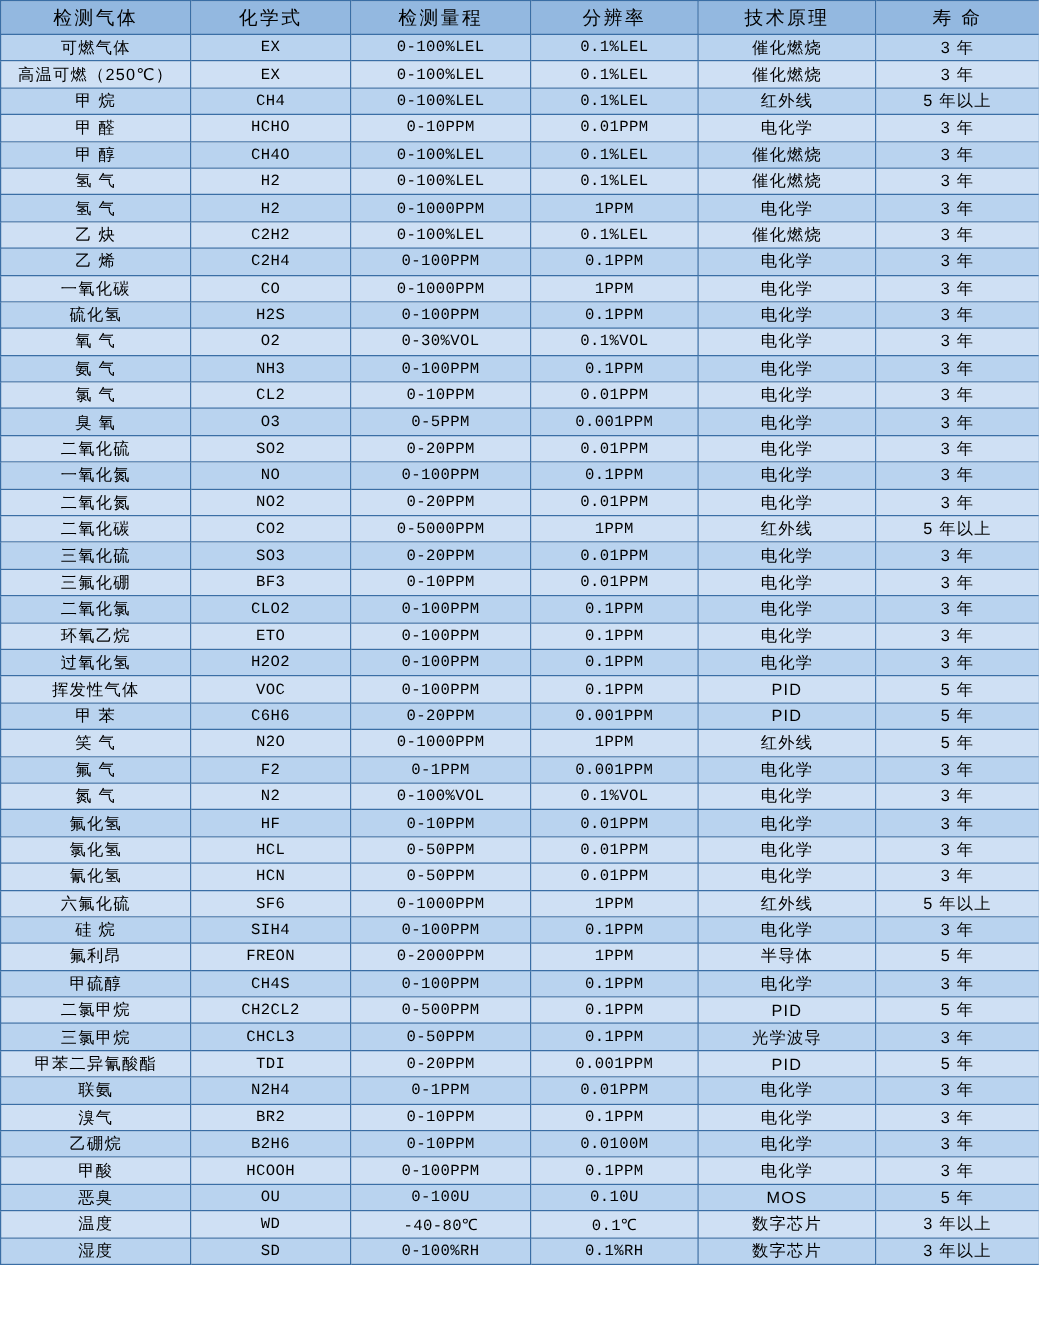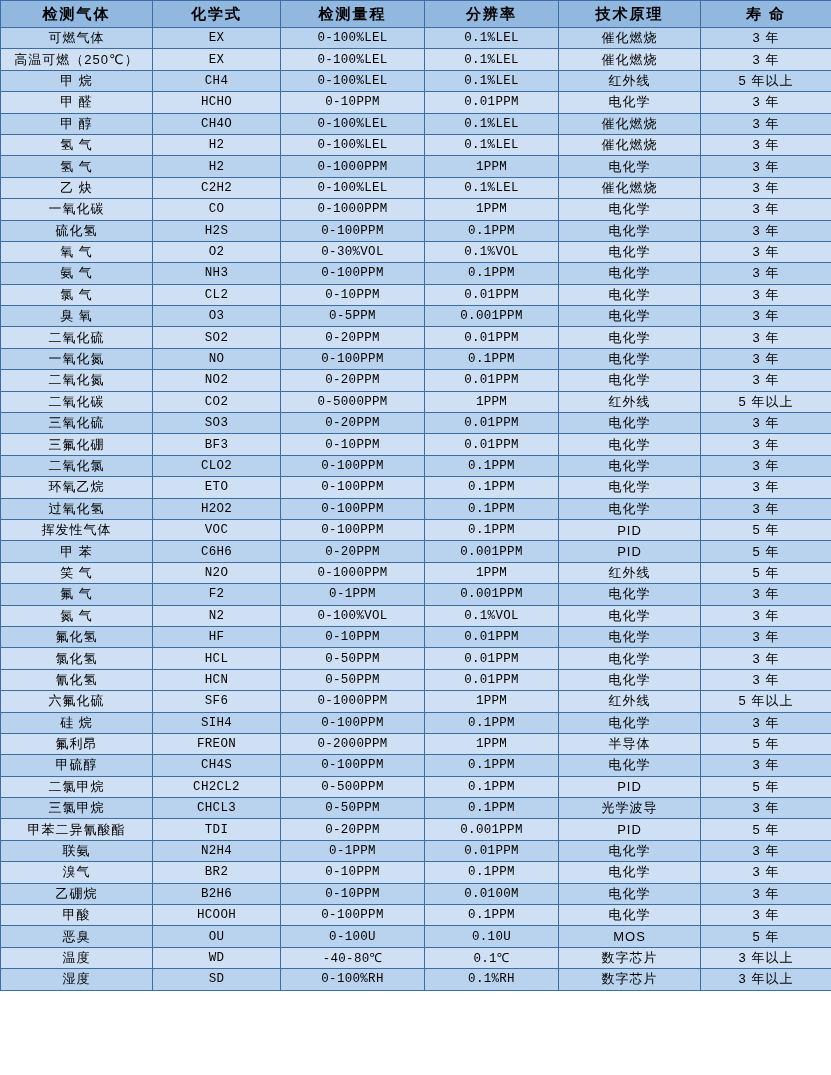--- a/index.html
+++ b/index.html
@@ -30,21 +30,21 @@
     vertical-align: middle;
     color: #000000;
     padding: 0;
     overflow: hidden;
     white-space: nowrap;
   }
   #gas-table thead th {
     background: #93b8e0;
     height: 26px;
     font-size: 15px;
-    font-weight: bold;
+    font-weight: normal;
     letter-spacing: 2px;
   }
   #gas-table tbody td {
     height: 20.4px;
     font-size: 13px;
     font-weight: normal;
   }
   #gas-table tbody tr.odd td {
     background: #b9d3ef;
   }
@@ -147,20 +147,28 @@
         <td class="col-life">3 年</td>
       </tr>
       <tr class="even">
         <td class="col-name">乙 炔</td>
         <td class="col-formula">C2H2</td>
         <td class="col-range">0-100%LEL</td>
         <td class="col-res">0.1%LEL</td>
         <td class="col-principle">催化燃烧</td>
         <td class="col-life">3 年</td>
       </tr>
+      <tr class="odd">
+        <td class="col-name">乙 烯</td>
+        <td class="col-formula">C2H4</td>
+        <td class="col-range">0-100PPM</td>
+        <td class="col-res">0.1PPM</td>
+        <td class="col-principle">电化学</td>
+        <td class="col-life">3 年</td>
+      </tr>
       <tr class="even">
         <td class="col-name">一氧化碳</td>
         <td class="col-formula">CO</td>
         <td class="col-range">0-1000PPM</td>
         <td class="col-res">1PPM</td>
         <td class="col-principle">电化学</td>
         <td class="col-life">3 年</td>
       </tr>
       <tr class="odd">
         <td class="col-name">硫化氢</td>

